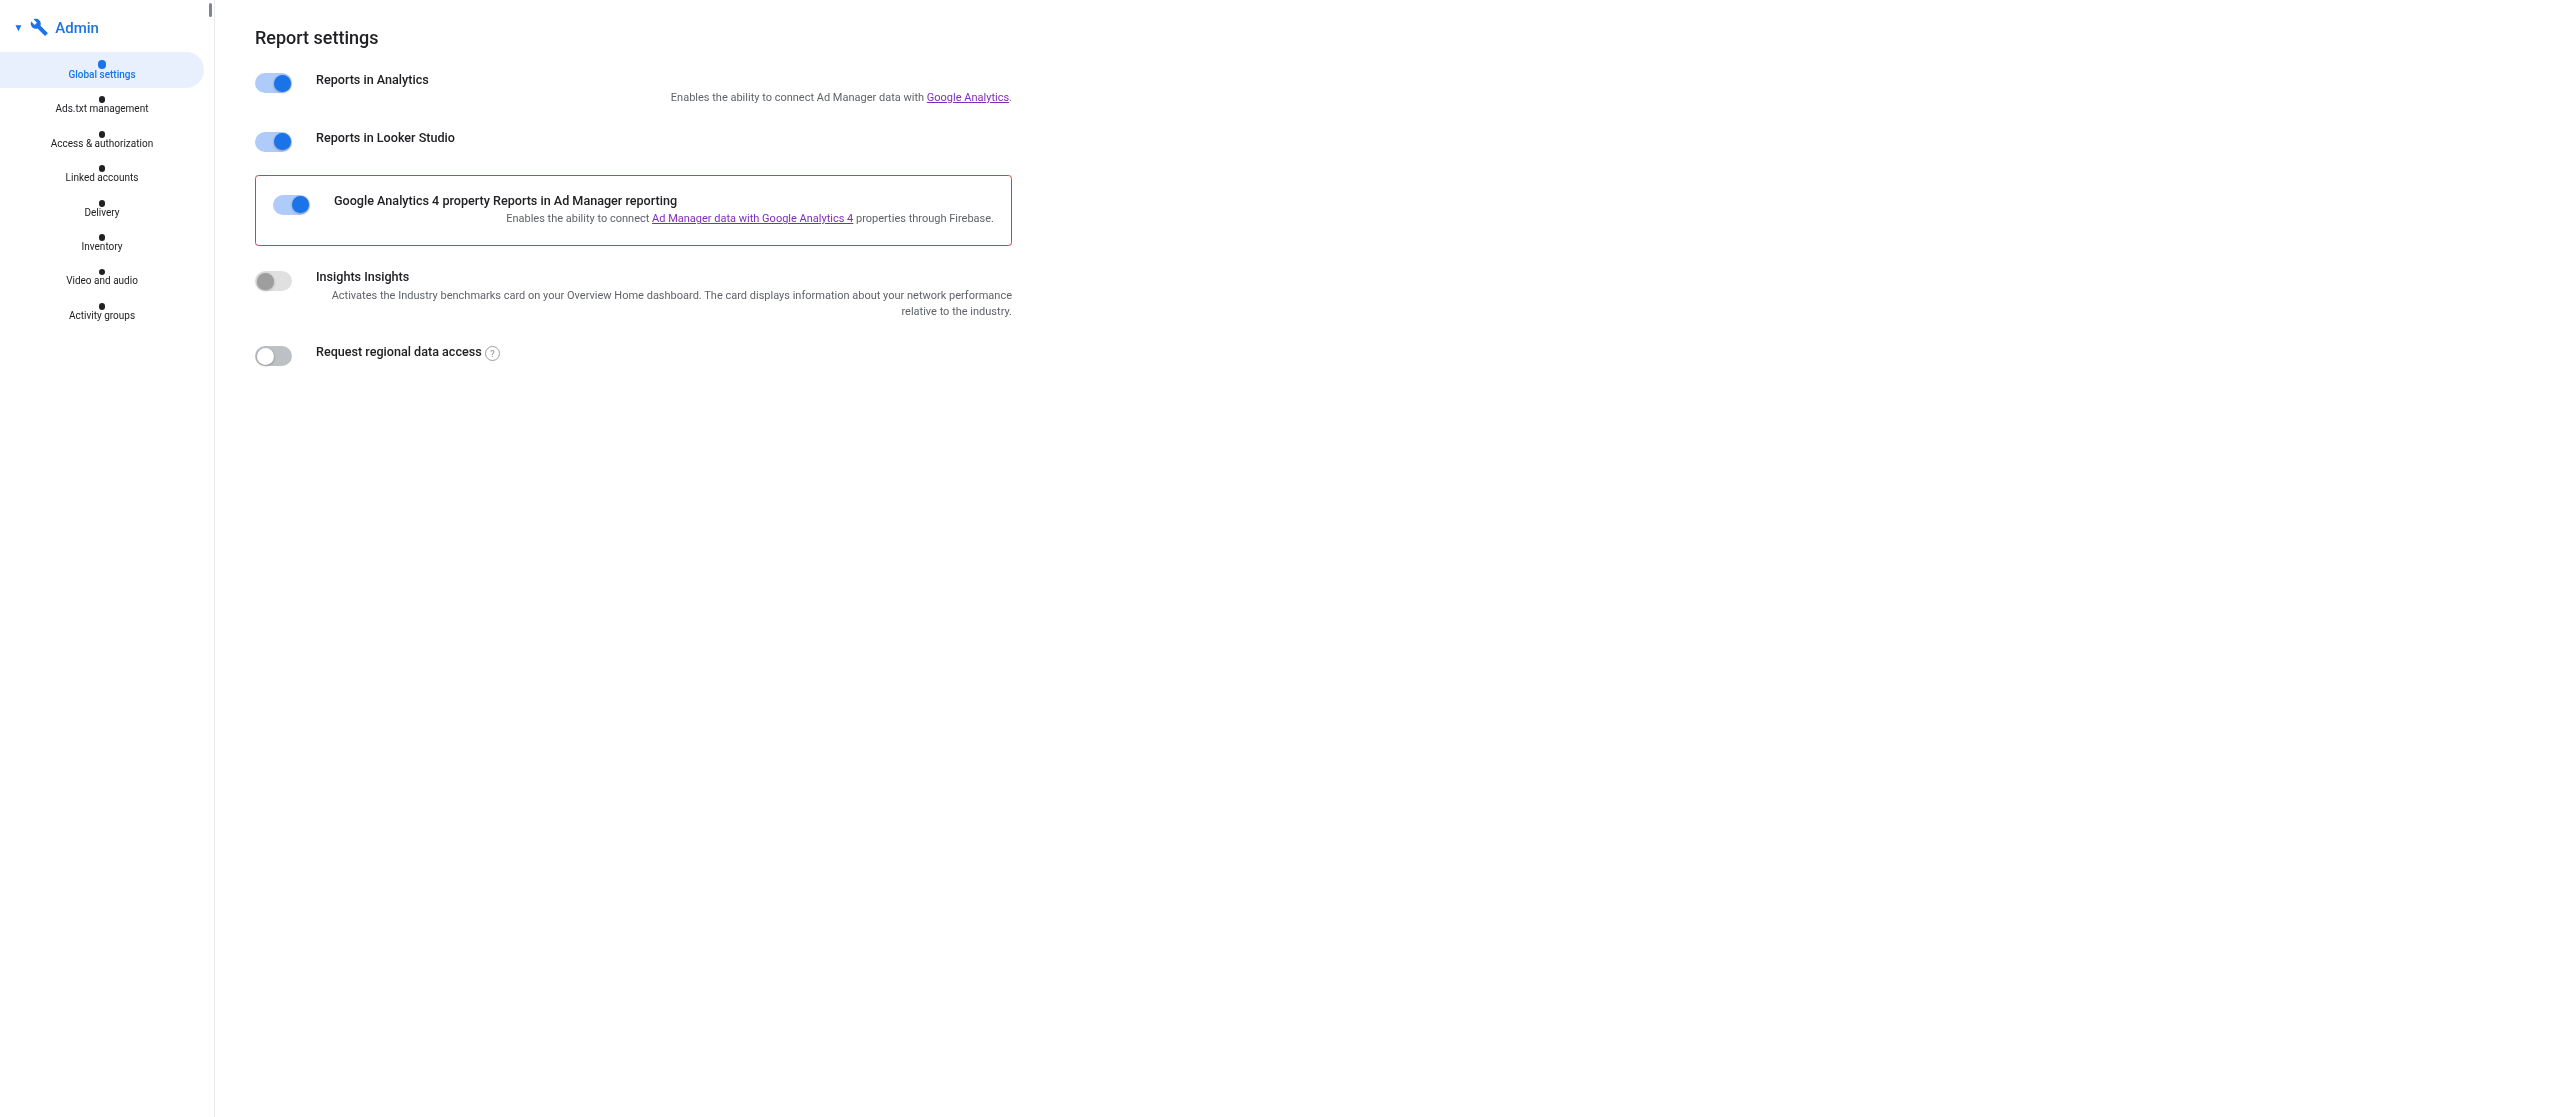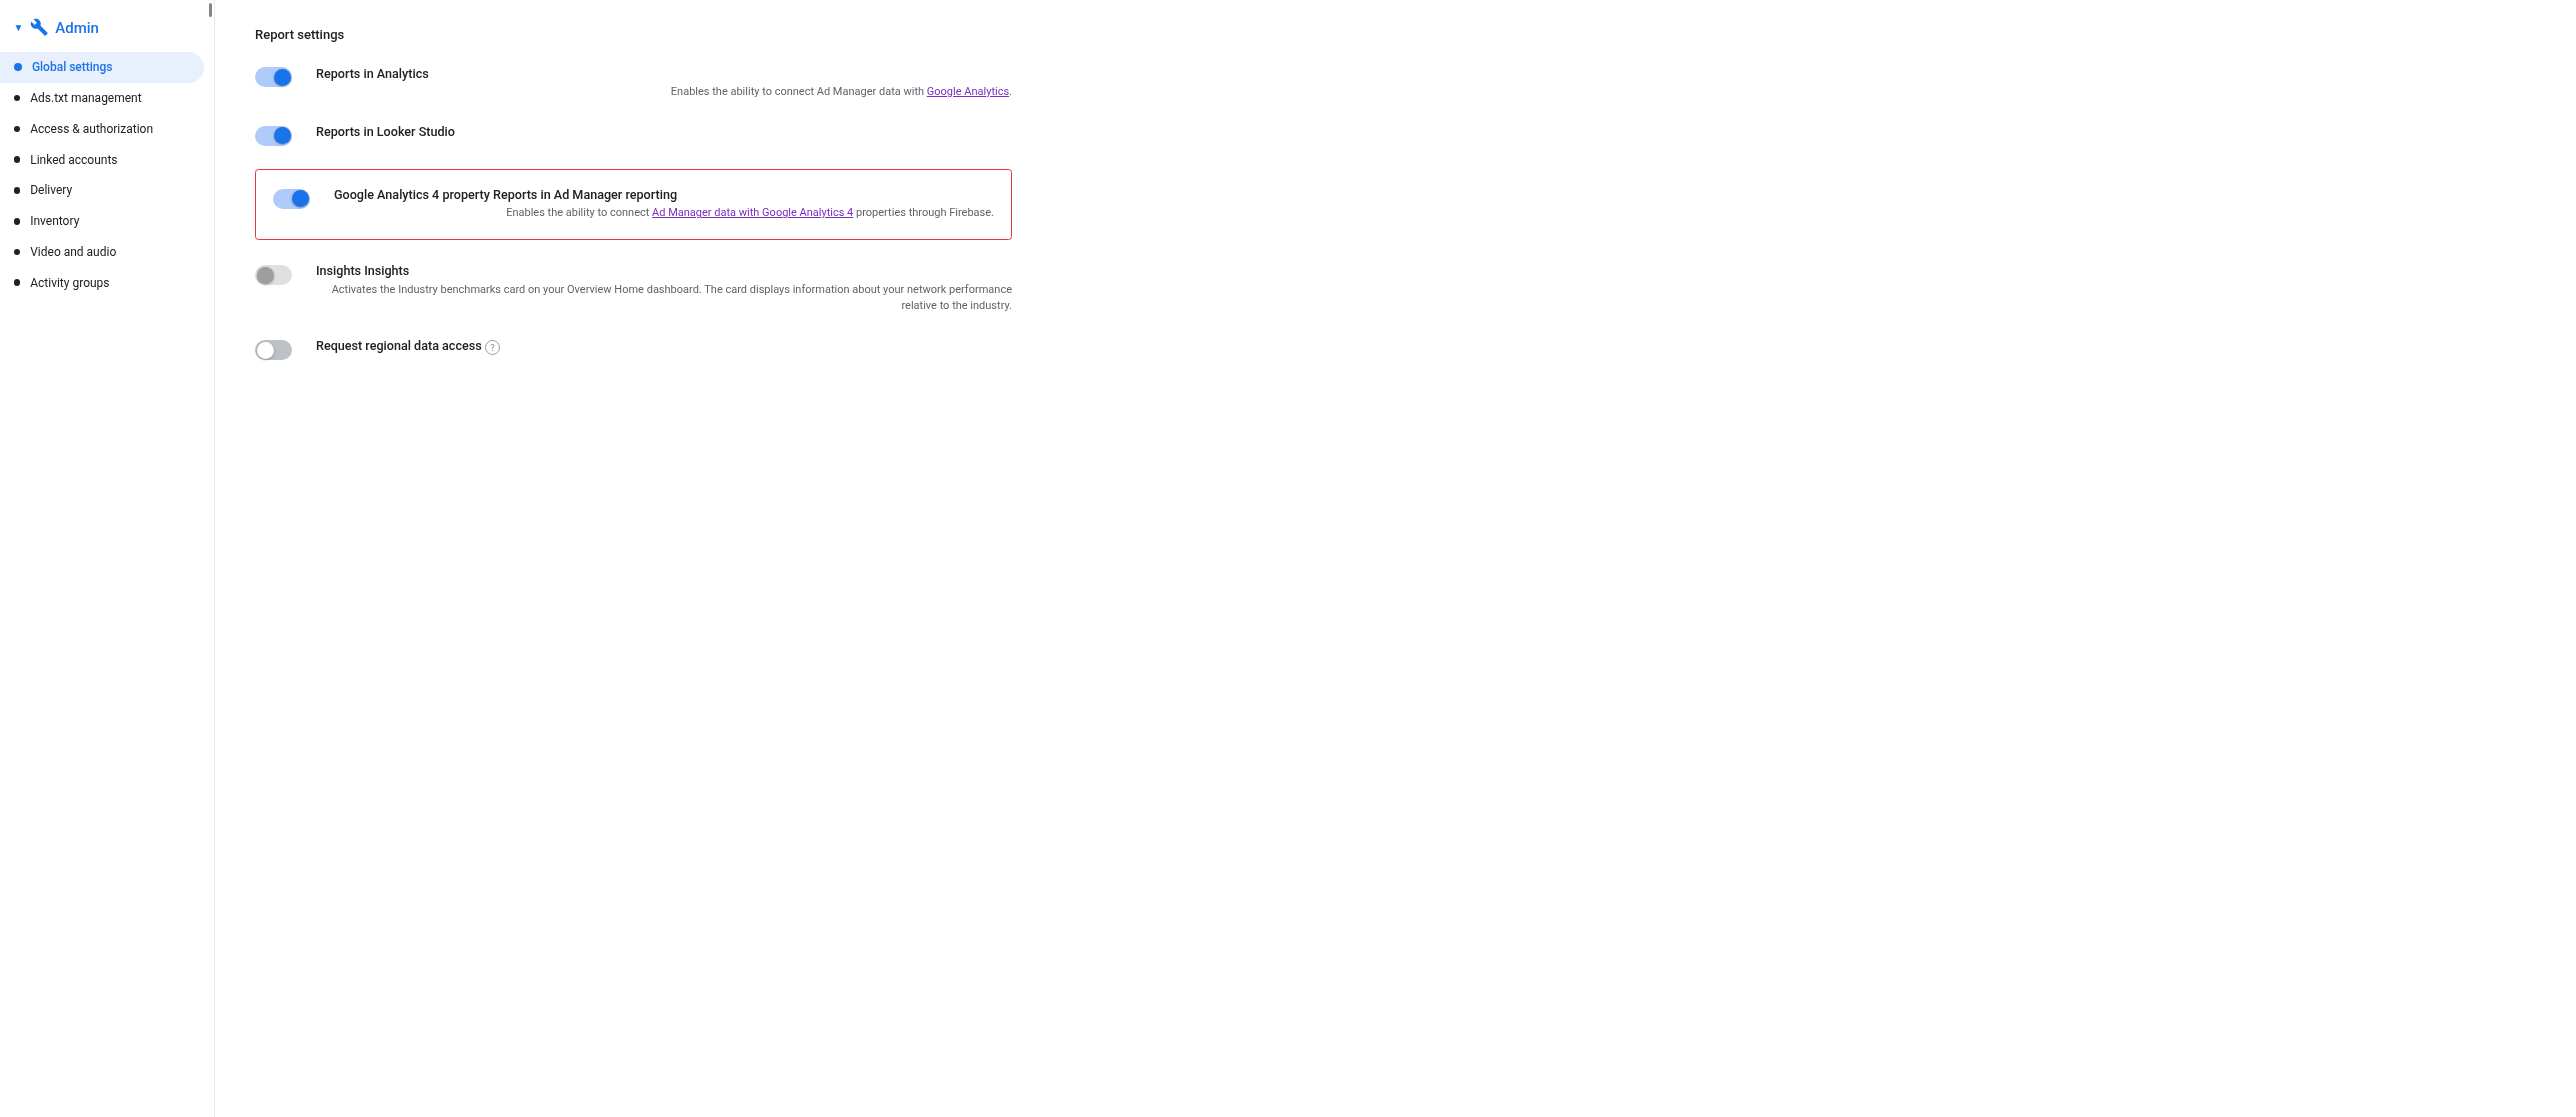--- a/index.html
+++ b/index.html
@@ -41,28 +41,28 @@
     }
 
     .sidebar-header .wrench-icon {
       width: 18.5px;
       height: 18.5px;
     }
 
     .sidebar-nav-item {
       display: flex;
       align-items: center;
-      gap: 10px;
       padding: 8.4px 13.5px;
       cursor: pointer;
       border-radius: 0 20px 20px 0;
       margin-right: 10px;
-      font-size: 12px;
+      font-size: 10px;
       color: #202124;
       position: relative;
+      flex-direction: column;
     }
 
     .sidebar-nav-item.active {
       background: #e8f0fe;
       color: #1a73e8;
       font-weight: 500;
     }
 
     .sidebar-nav-item .dot {
       width: 6.7px;
@@ -80,21 +80,21 @@
 
     
     .main-content {
       flex: 1;
       padding: 27px 40px;
       overflow-y: auto;
       background: #fff;
     }
 
     .section-title {
-      font-size: 13px;
+      font-size: 18px;
       font-weight: 500;
       color: #202124;
       margin-bottom: 23.5px;
     }
 
     .settings-row {
       display: flex;
       align-items: flex-start;
       gap: 24px;
       margin-bottom: 23.5px;

